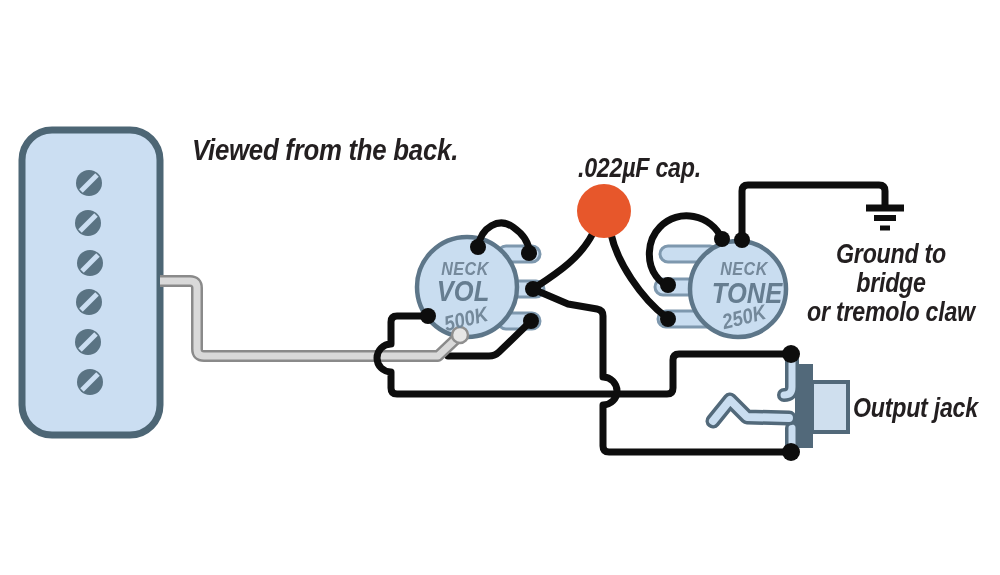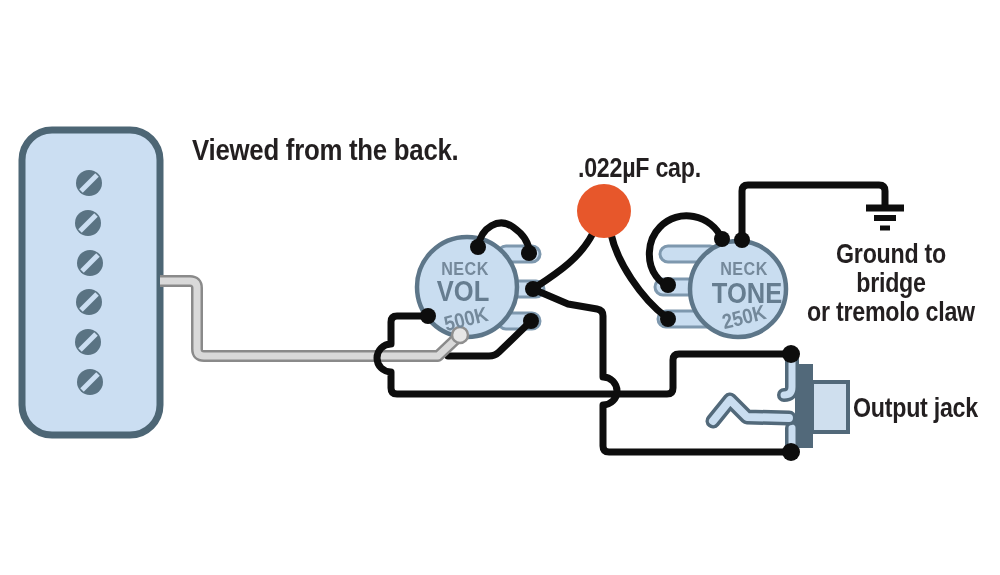--- a/index.html
+++ b/index.html
@@ -1,18 +1,18 @@
 <!DOCTYPE html>
 <html><head>
 <meta charset="utf-8">
 <style>
   html,body{margin:0;padding:0;background:#fff;}
   #stage{
     position:relative;width:1000px;height:575px;background:#ffffff;
-    font-family:"Liberation Sans",sans-serif;overflow:hidden;
+    font-family:"Liberation Sans",sans-serif;overflow:hidden;font-style:italic;
   }
   #wiring-svg{position:absolute;left:0;top:0;}
   .lbl{
     position:absolute;color:#231f20;font-weight:bold;white-space:nowrap;
     transform-origin:left top;transform:scaleX(0.86);letter-spacing:-0.3px;
   }
   .lbl.centered{text-align:center;transform-origin:center top;white-space:normal;}
   .potlbl{
     position:absolute;font-weight:bold;color:#6d8496;text-align:center;
     transform-origin:center center;white-space:nowrap;

